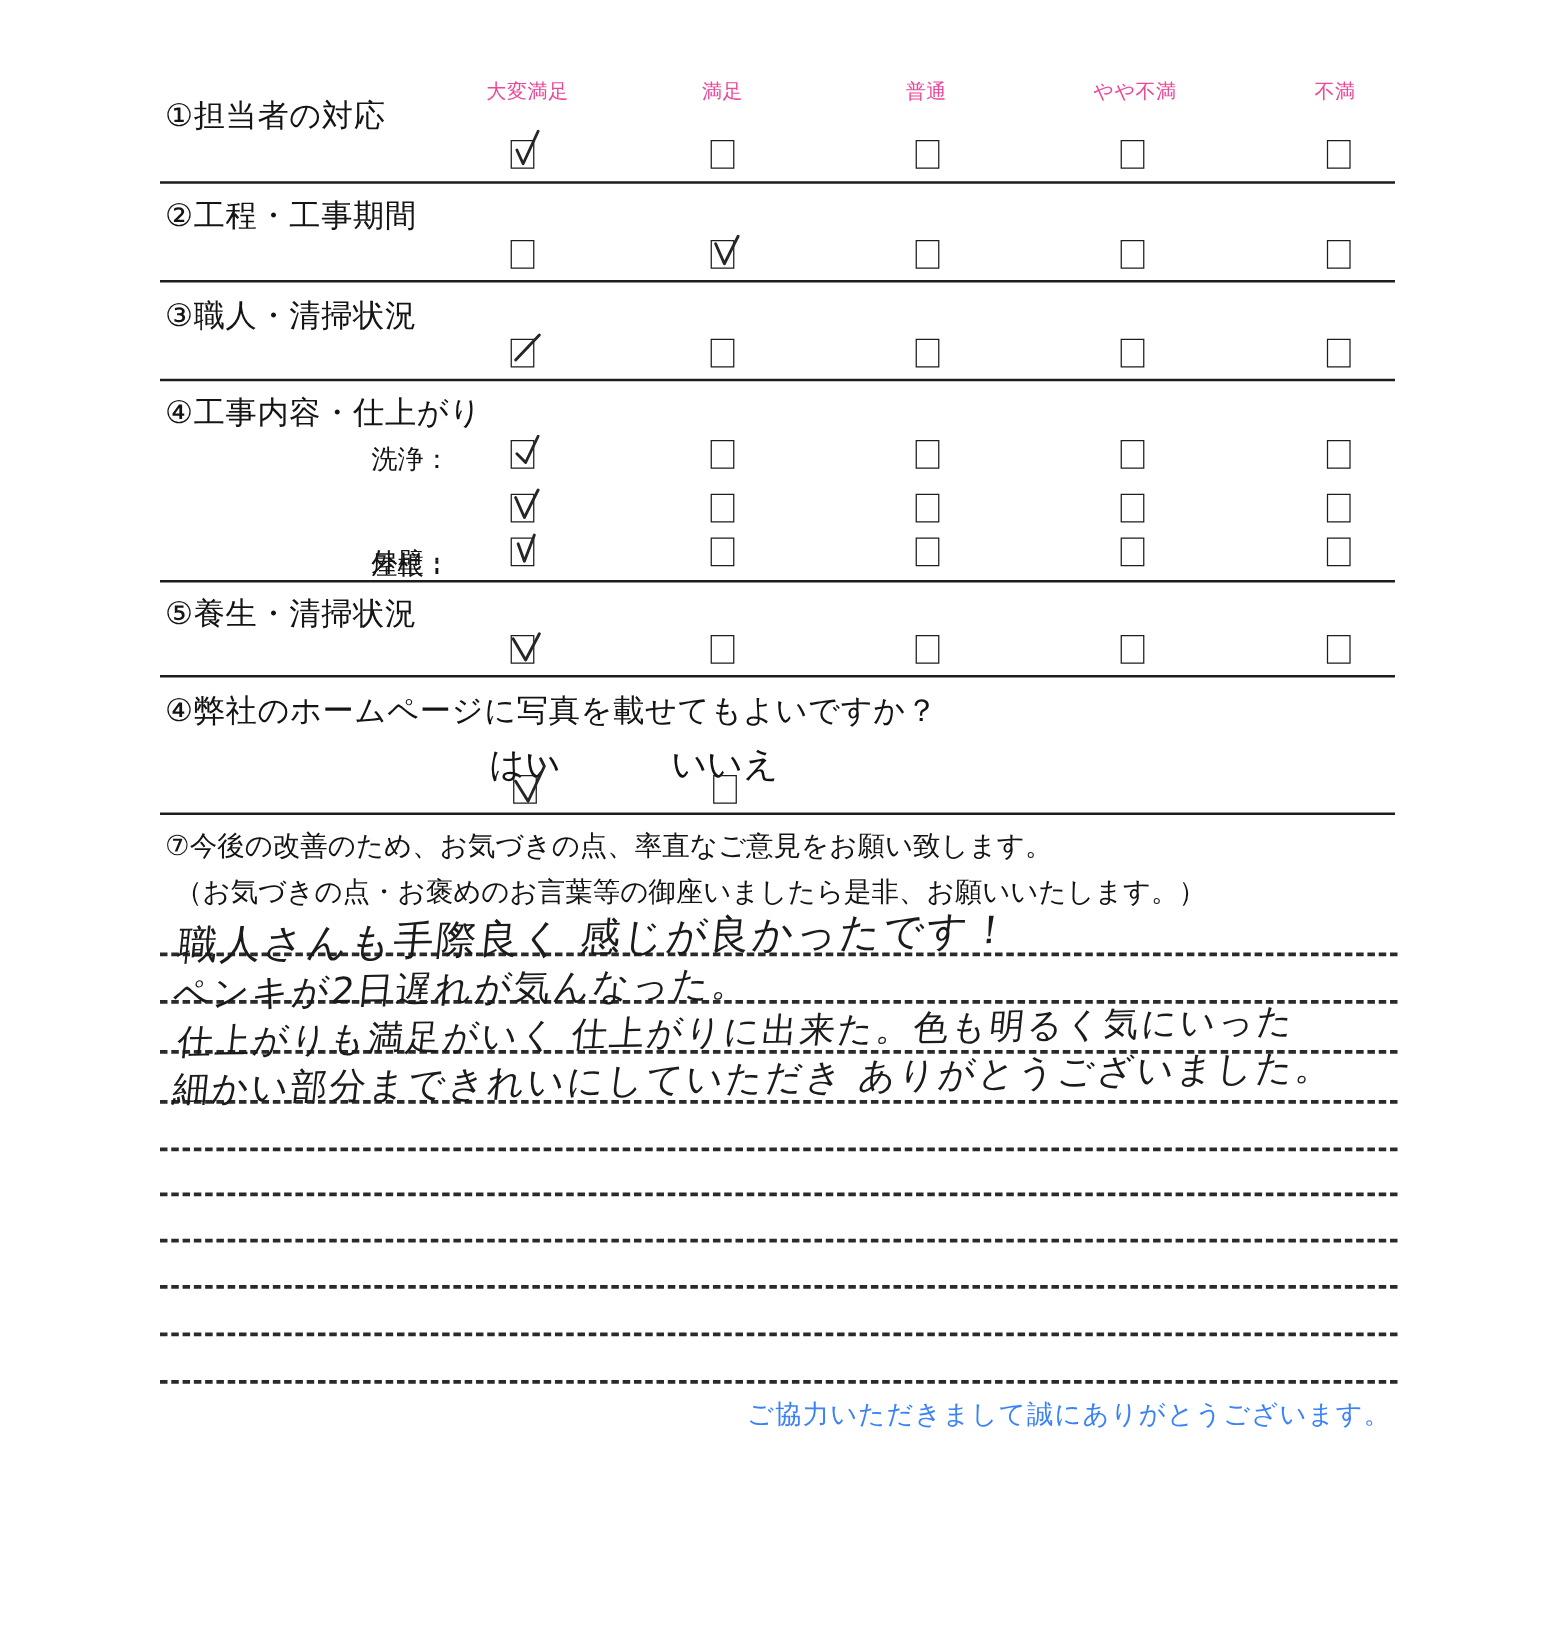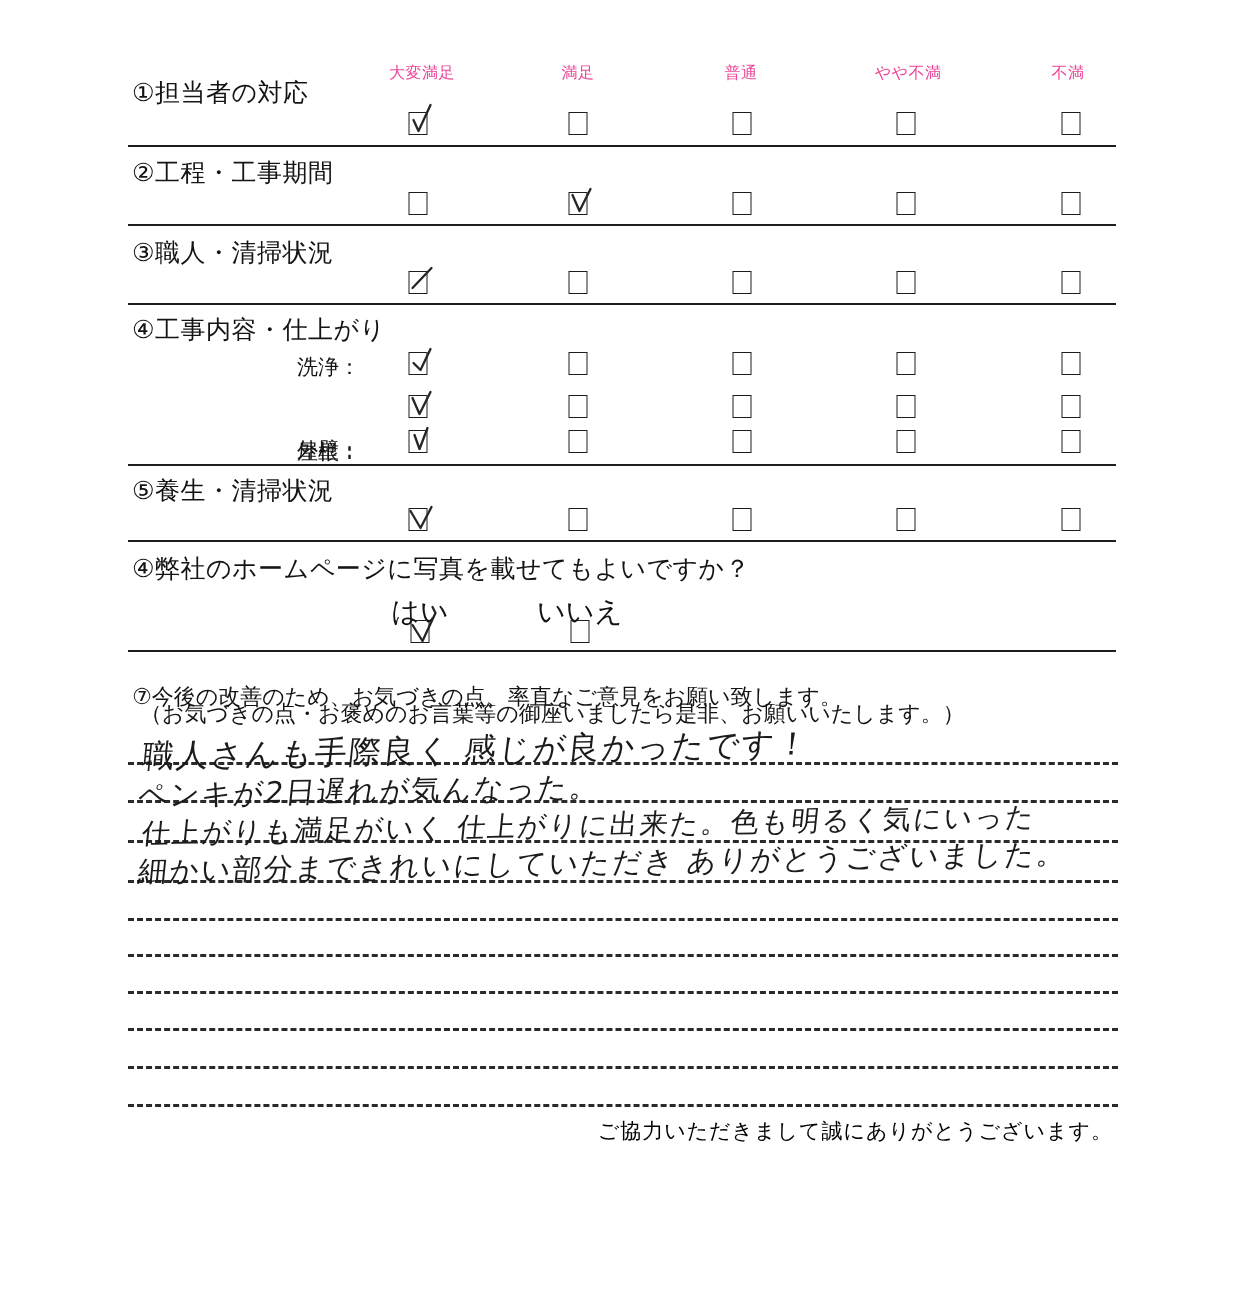--- a/index.html
+++ b/index.html
@@ -115,21 +115,21 @@
     transform:skewX(-7deg) rotate(-1.1deg);
     transform-origin:left bottom;
     letter-spacing:2px;
     font-weight:400;
   }
   .thanks{
     position:absolute;
     right:128px;
     font-size:21px;
     white-space:nowrap;
-    color:#000000;
+    color:#3b82f6;
     letter-spacing:1px;
     font-family:"Liberation Sans","DejaVu Sans",sans-serif;
   }
 </style>
 </head>
 <body>
 
 <div class="sheet">
     <div class="col-head" style="left: 422px;">大変満足</div>
     <div class="col-head" style="left: 578px;">満足</div>
@@ -215,21 +215,21 @@
     <div class="q-label" style="top: 552px;">④弊社のホームページに写真を載せてもよいですか？</div>
     <div class="yn-label" style="left: 420px; top: 593px;">はい</div>
     <div class="cb" style="left: 420px; top: 620px;">
       <svg viewBox="0 0 40 46">
         <path d="M10 20 L20 36 L33 8 L30 2"></path>
       </svg>
     </div>
     <div class="yn-label" style="left: 580px; top: 593px;">いいえ</div>
     <div class="cb" style="left: 580px; top: 620px;"></div>
     <div class="sep" style="top: 650px;"></div>
-    <div class="free-q" style="top: 682px;">⑦今後の改善のため、お気づきの点、率直なご意見をお願い致します。</div>
+    <div class="free-q" style="top: 662px;">⑦今後の改善のため、お気づきの点、率直なご意見をお願い致します。</div>
     <div class="free-q" style="top: 699px; left: 140px;">（お気づきの点・お褒めのお言葉等の御座いましたら是非、お願いいたします。）</div>
     <div class="dashline" style="top: 762px;"></div>
     <div class="dashline" style="top: 800px;"></div>
     <div class="dashline" style="top: 840px;"></div>
     <div class="dashline" style="top: 880px;"></div>
     <div class="dashline" style="top: 918px;"></div>
     <div class="dashline" style="top: 954px;"></div>
     <div class="dashline" style="top: 991px;"></div>
     <div class="dashline" style="top: 1028px;"></div>
     <div class="dashline" style="top: 1066px;"></div>

